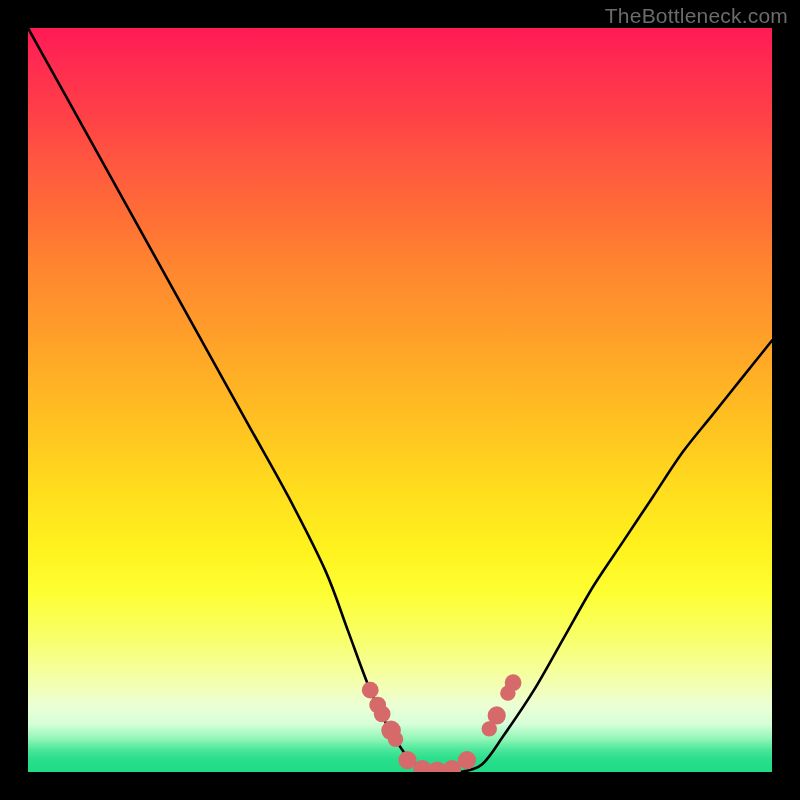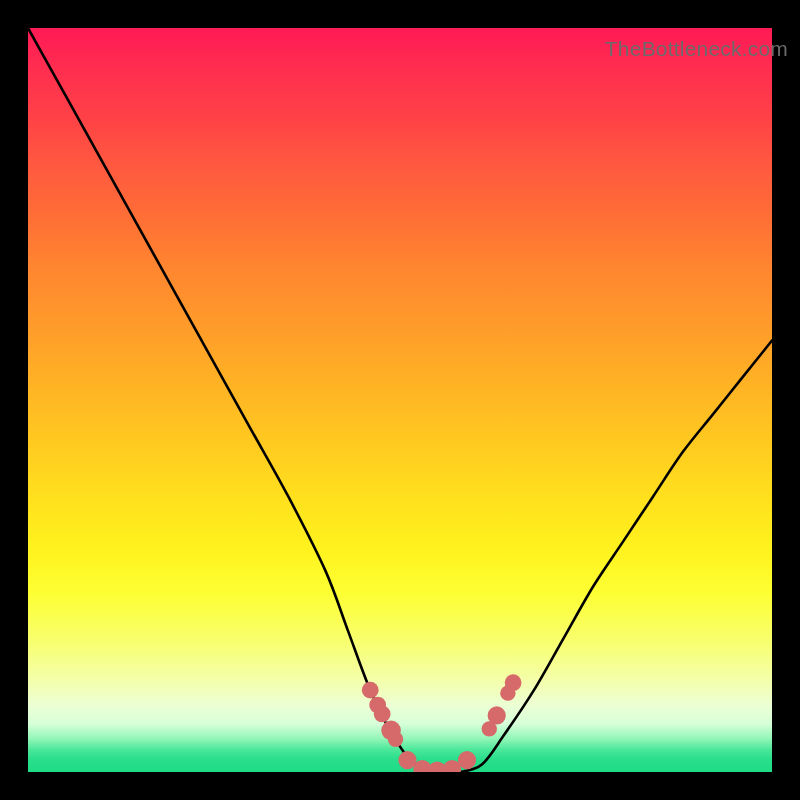--- a/index.html
+++ b/index.html
@@ -57,21 +57,20 @@
       #1fdb86 100%
     );
   }
   .watermark {
     position: absolute;
     top: 4px;
     right: 12px;
     color: #6b6b6b;
     font-size: 21px;
     letter-spacing: 0.2px;
-    margin-top: 33px;
   }
   svg.curve {
     position: absolute;
     top: 0;
     left: 0;
     width: 100%;
     height: 100%;
   }
 </style>
 </head>

